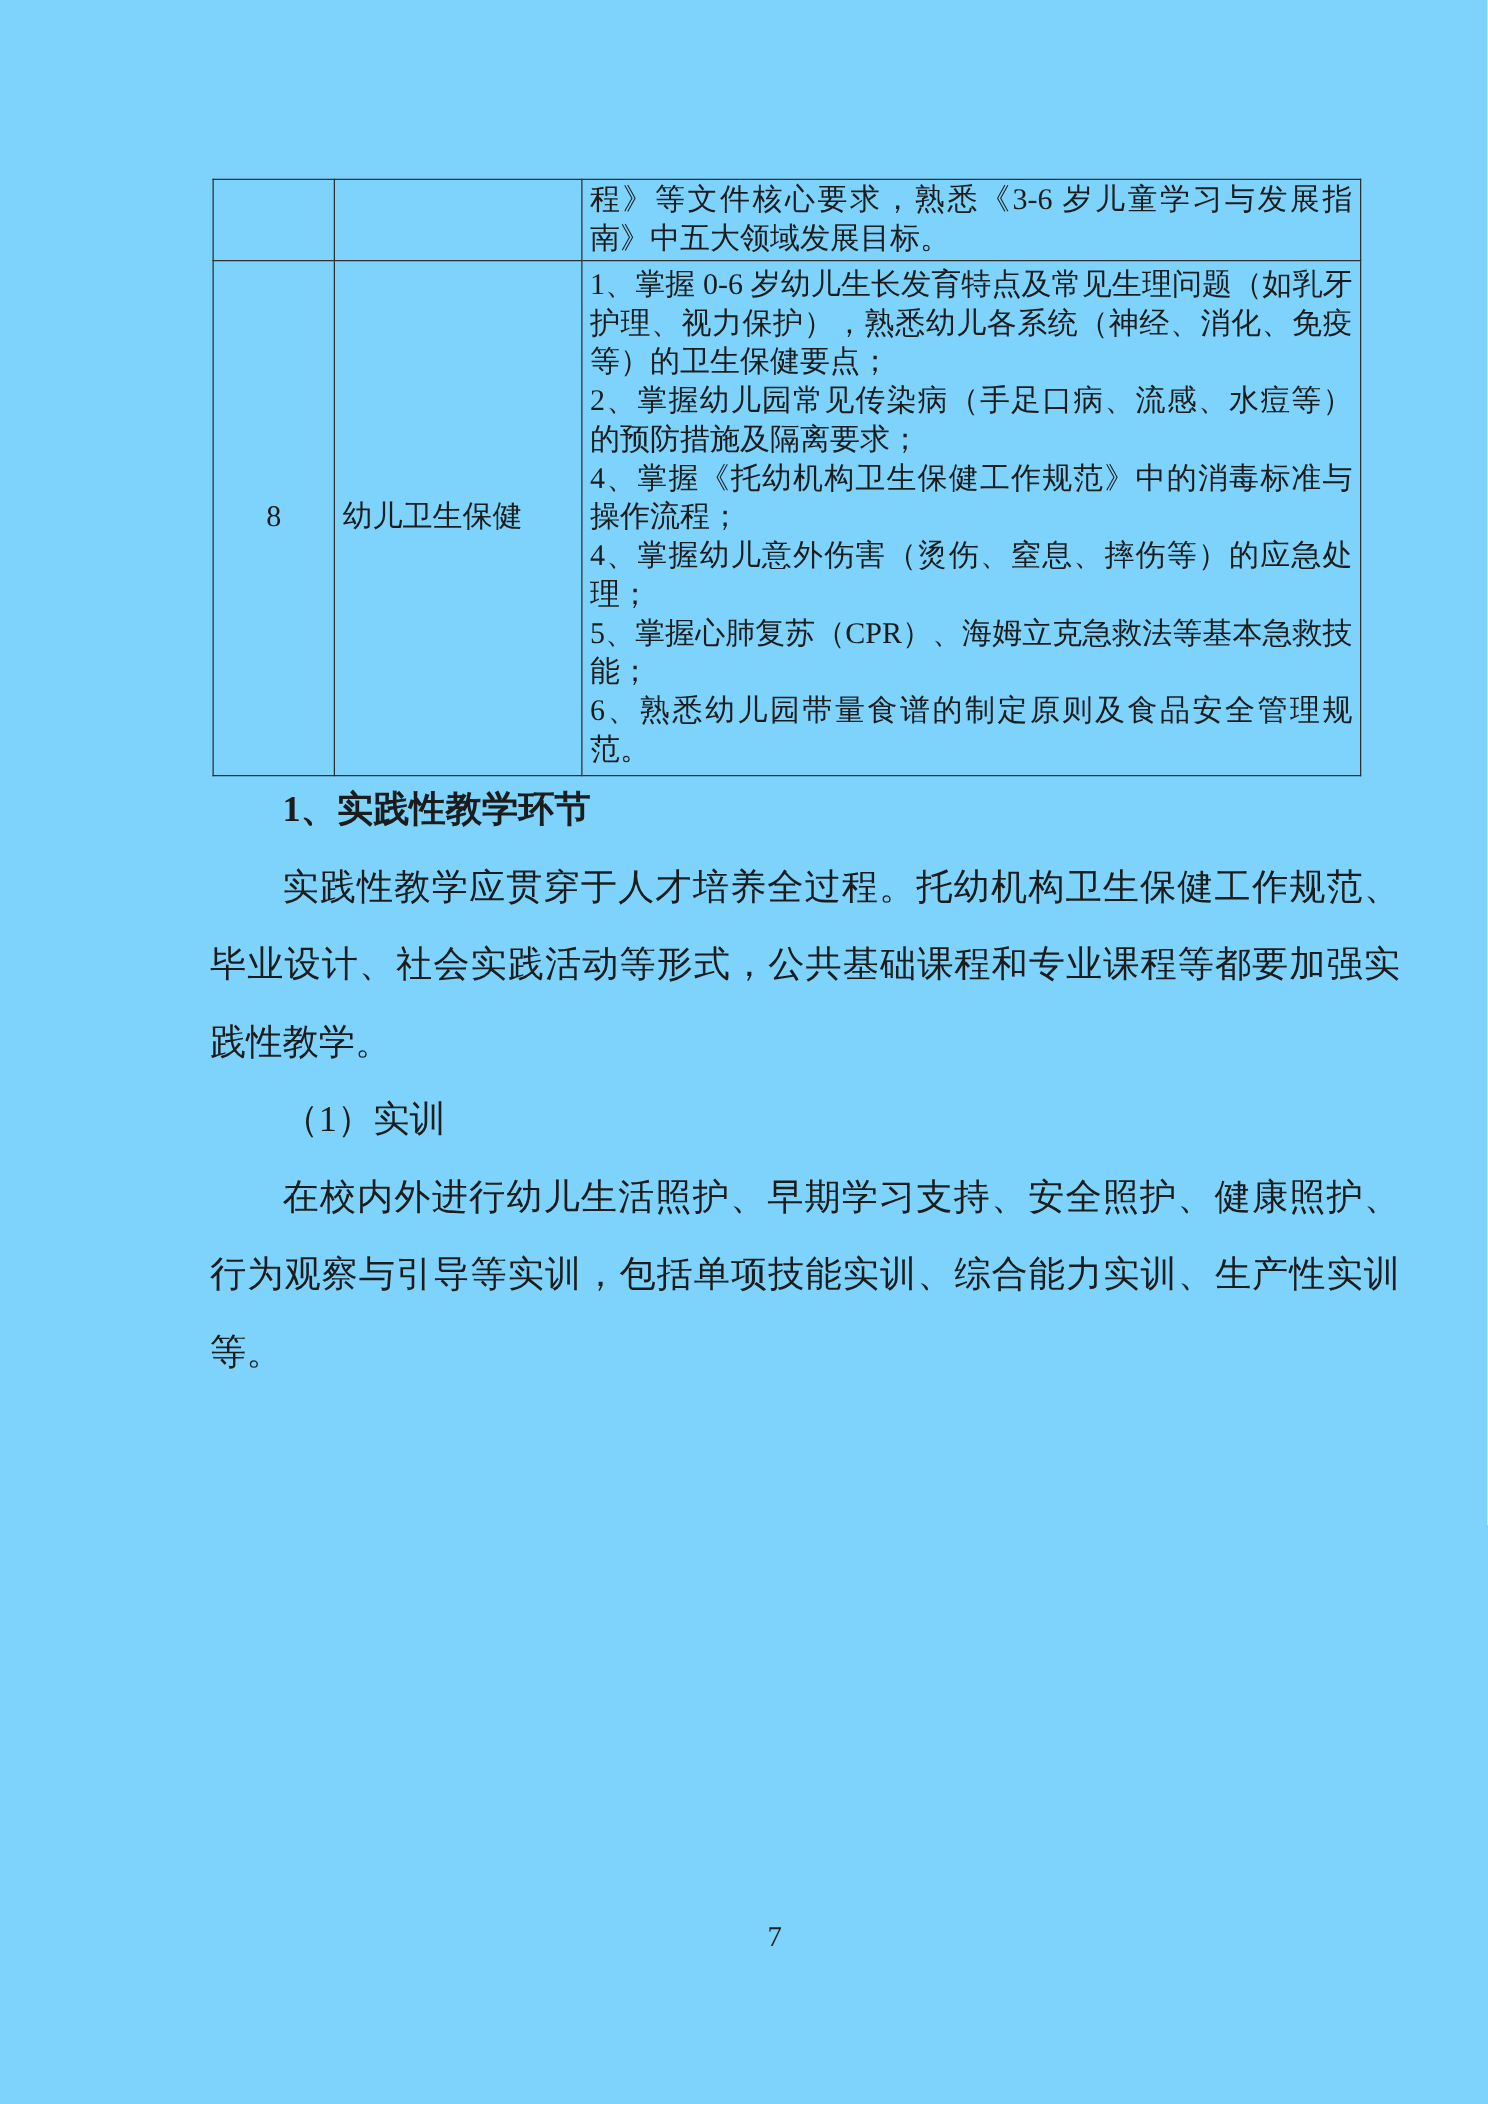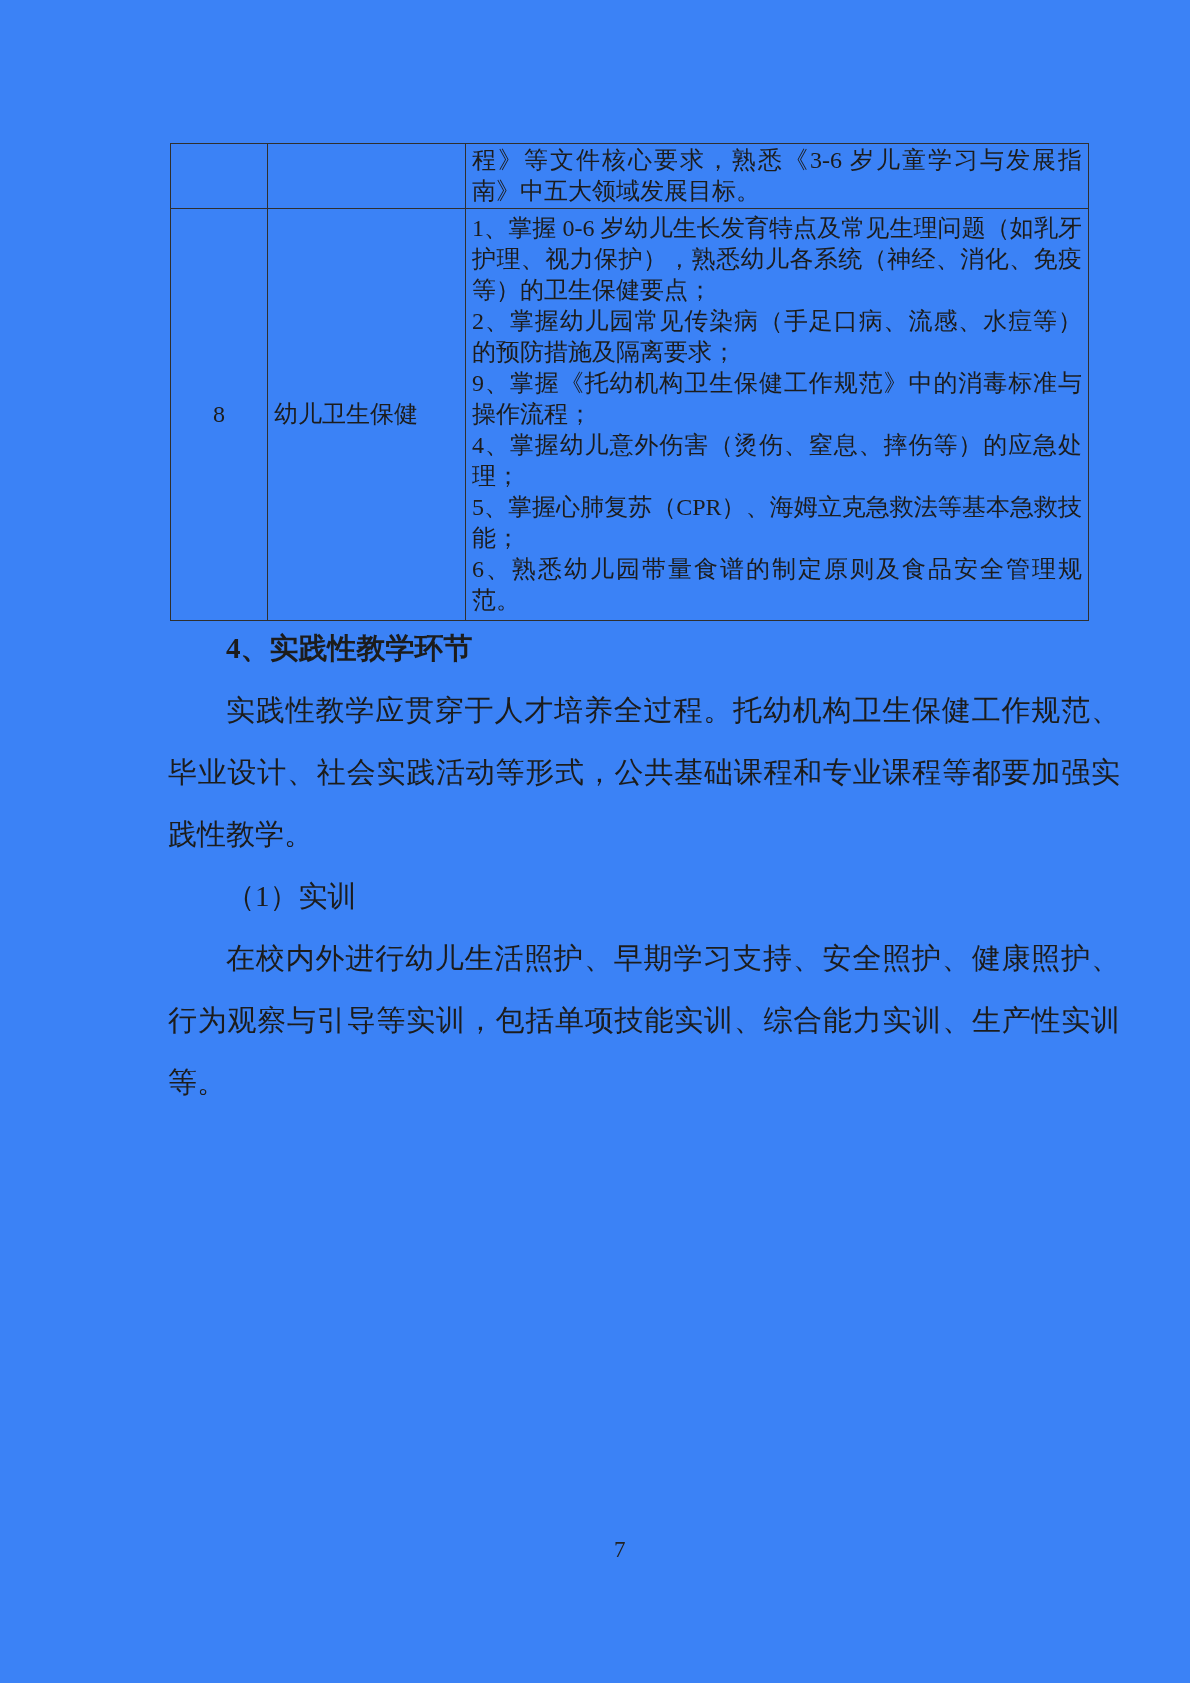--- a/index.html
+++ b/index.html
@@ -4,21 +4,21 @@
 <style>
   html, body {
     margin: 0;
     padding: 0;
     background: #ffffff;
   }
   .page {
     position: relative;
     width: 1190px;
     height: 1683px;
-    background: #3b82f6;
+    background: #7dd3fc;
     font-family: "Liberation Serif", "DejaVu Serif", serif;
     color: #1c1c1c;
     overflow: hidden;
   }
   
   .doc-table {
     position: absolute;
     left: 170px;
     top: 143px;
     width: 918px;
@@ -72,31 +72,31 @@
         <td class="col-no"></td>
         <td class="col-name"></td>
         <td class="col-req">程》等文件核心要求，熟悉《3-6 岁儿童学习与发展指南》中五大领域发展目标。</td>
       </tr>
       <tr class="row-main">
         <td class="col-no">8</td>
         <td class="col-name">幼儿卫生保健</td>
         <td class="col-req">
           <div class="req-item">1、掌握 0-6 岁幼儿生长发育特点及常见生理问题（如乳牙护理、视力保护），熟悉幼儿各系统（神经、消化、免疫等）的卫生保健要点；</div>
           <div class="req-item">2、掌握幼儿园常见传染病（手足口病、流感、水痘等）的预防措施及隔离要求；</div>
-          <div class="req-item">9、掌握《托幼机构卫生保健工作规范》中的消毒标准与操作流程；</div>
+          <div class="req-item">4、掌握《托幼机构卫生保健工作规范》中的消毒标准与操作流程；</div>
           <div class="req-item">4、掌握幼儿意外伤害（烫伤、窒息、摔伤等）的应急处理；</div>
           <div class="req-item">5、掌握心肺复苏（CPR）、海姆立克急救法等基本急救技能；</div>
           <div class="req-item">6、熟悉幼儿园带量食谱的制定原则及食品安全管理规范。</div>
         </td>
       </tr>
     </tbody>
   </table>
 
   <div class="body-text">
-    <p class="para bold">4、实践性教学环节</p>
+    <p class="para bold">1、实践性教学环节</p>
     <p class="para">实践性教学应贯穿于人才培养全过程。托幼机构卫生保健工作规范、毕业设计、社会实践活动等形式，公共基础课程和专业课程等都要加强实践性教学。</p>
     <p class="para">（1）实训</p>
     <p class="para">在校内外进行幼儿生活照护、早期学习支持、安全照护、健康照护、行为观察与引导等实训，包括单项技能实训、综合能力实训、生产性实训等。</p>
   </div>
 
   <div class="page-number">7</div>
 
 </div>
 
 </body></html>

